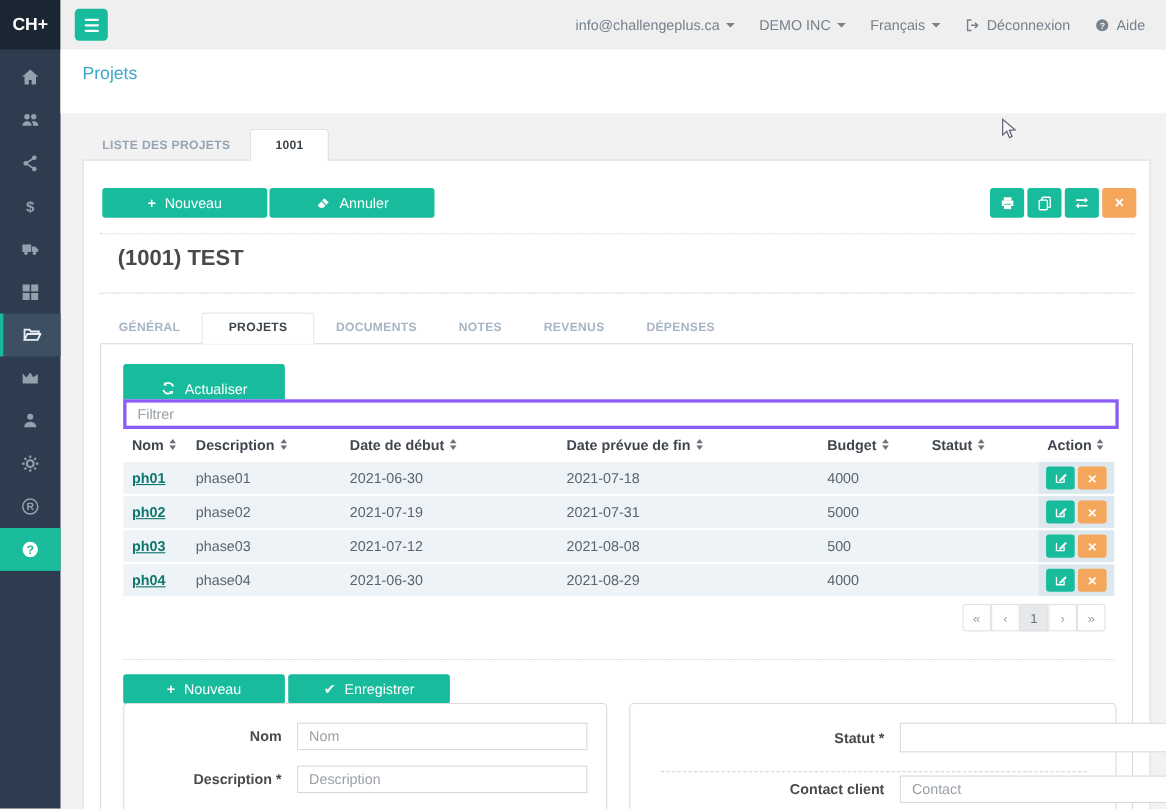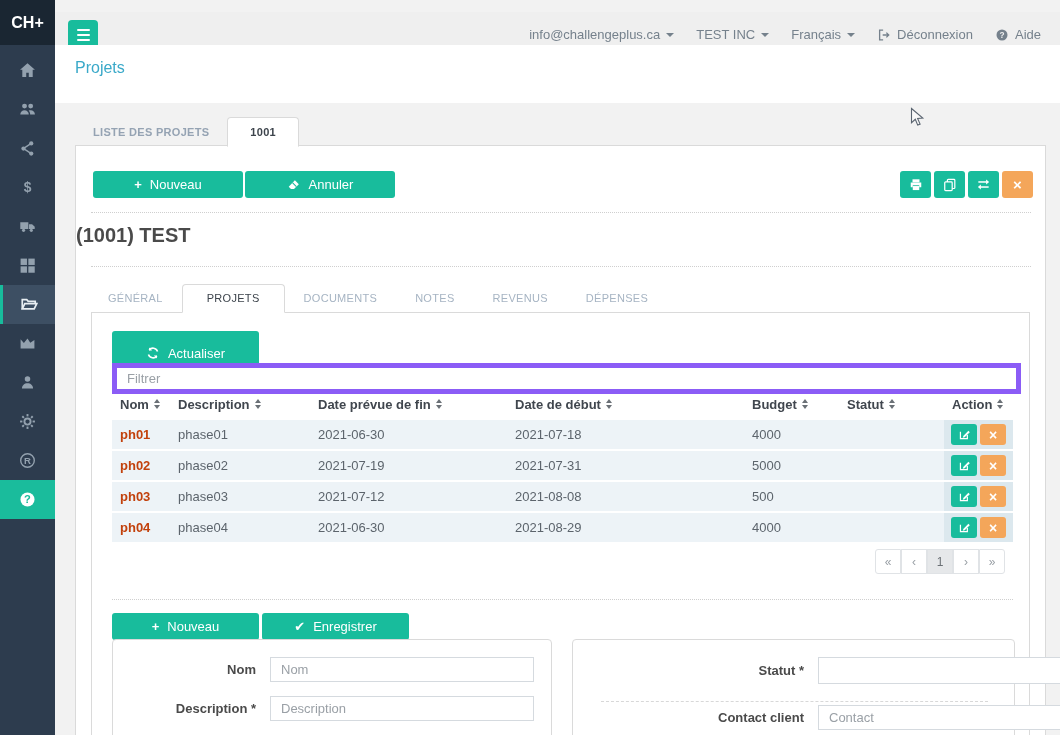--- a/index.html
+++ b/index.html
@@ -11,21 +11,21 @@
     display:flex;align-items:center;justify-content:center;}
   .nav{padding-top:6px;}
   .nav-item{height:39px;display:flex;align-items:center;justify-content:center;cursor:pointer;}
   .nav-item svg{width:17px;height:17px;}
   .nav-item.active{background:#3d4f63;border-left:3px solid #18bc9c;}
   .nav-item.green{background:#1abc9c;}
   .ic{fill:#93a1ae;stroke:none;}
   .ic-stroke{fill:none;stroke:#93a1ae;stroke-width:1.6;}
   .nav-item.active .ic-stroke{stroke:#e8eef2;}
   
-  .topbar{position:absolute;left:55px;top:0;width:1005px;height:45px;background:#efefef;margin-top:12px;}
+  .topbar{position:absolute;left:55px;top:0;width:1005px;height:45px;background:#efefef;}
   .burger{position:absolute;left:13px;top:8px;width:30px;height:29px;background:#18bc9c;
     border:none;border-radius:4px;display:flex;flex-direction:column;gap:3px;
     align-items:center;justify-content:center;cursor:pointer;}
   .burger span{display:block;width:13px;height:2px;background:#fff;border-radius:1px;}
   .topmenu{position:absolute;right:8px;top:0;height:45px;display:flex;align-items:center;
     color:#75818c;font-size:13px;}
   .topmenu .item{padding:0 11px;display:flex;align-items:center;gap:6px;cursor:pointer;white-space:nowrap;}
   .caret{width:0;height:0;border-left:4px solid transparent;border-right:4px solid transparent;
     border-top:4px solid #75818c;display:inline-block;margin-top:1px;}
   .topmenu svg{width:14px;height:14px;}
@@ -43,45 +43,45 @@
   .btn{background:#18bc9c;color:#fff;border:none;font-size:13px;display:flex;align-items:center;
     justify-content:center;gap:8px;cursor:pointer;border-radius:3px;}
   .btn.orange{background:#f4a65a;}
   .toolbar-left{position:absolute;left:17px;top:25px;display:flex;gap:2px;}
   .toolbar-left .btn{width:150px;height:27px;border-radius:3px;}
   .toolbar-right{position:absolute;right:12px;top:25px;display:flex;gap:3px;}
   .toolbar-right .btn{width:31px;height:27px;}
   .dotted{border:none;border-top:1px dotted #cfcfcf;margin:0;}
   .hr1{position:absolute;left:15px;right:14px;top:66px;}
   .hr2{position:absolute;left:15px;right:14px;top:120px;}
-  .proj-title{position:absolute;left:0;top:78px;font-size:20px;font-weight:bold;color:#4a4a4a;}
+  .proj-title{position:absolute;left:31px;top:78px;font-size:20px;font-weight:bold;color:#4a4a4a;}
   
   .subtabs{position:absolute;left:13px;top:138px;height:28px;display:flex;align-items:center;z-index:2;}
-  .stab{font-size:11px;font-weight:normal;color:#a6b4c3;padding:0 19px;letter-spacing:.3px;cursor:pointer;}
+  .stab{font-size:11px;font-weight:bold;color:#a6b4c3;padding:0 19px;letter-spacing:.3px;cursor:pointer;}
   .stab.active{background:#fff;border:1px solid #dadada;border-bottom:1px solid #fff;
     border-radius:4px 4px 0 0;color:#3d444c;height:27px;line-height:27px;padding:0 24px;}
   .inner-panel{position:absolute;left:15px;top:166px;width:937px;height:434px;background:#fff;
     border:1px solid #dadada;}
   .refresh-btn{position:absolute;left:20px;top:18px;width:147px;height:44px;}
-  .filter{position:absolute;left:20px;top:50px;width:879px;height:21px;border:5px solid #8b5cf6;
+  .filter{position:absolute;left:20px;top:50px;width:879px;height:21px;border:3px solid #8b5cf6;
     font-size:13px;padding:0 10px;color:#555;font-family:"Liberation Sans",sans-serif;}
   .filter::placeholder{color:#9aa0a6;}
   
   .table{position:absolute;left:20px;top:77px;width:901px;display:grid;
     grid-template-columns:58px 140px 197px 237px 95px 105px 69px;row-gap:2px;}
   .th{height:28px;display:flex;align-items:center;gap:5px;font-size:13px;font-weight:bold;
     color:#40464e;padding-left:8px;cursor:pointer;}
   .th.last{justify-content:flex-start;padding-right:4px;}
   .sort{display:inline-flex;flex-direction:column;gap:2px;}
   .sort i{display:block;width:0;height:0;border-left:3.5px solid transparent;border-right:3.5px solid transparent;}
   .sort .up{border-bottom:4px solid #6a7076;}
   .sort .dn{border-top:4px solid #6a7076;}
   .td{height:29px;background:#edf3f7;display:flex;align-items:center;font-size:13px;
     color:#5c646c;padding-left:8px;}
-  .td.name{font-weight:bold;color:#c2410c;}
+  .td.name{font-weight:bold;color:#0f766e;text-decoration:underline;}
   .td.action{background:#dce8ee;justify-content:center;gap:3px;padding-left:0;}
   .mini{width:26px;height:21px;border:none;border-radius:3px;display:flex;align-items:center;
     justify-content:center;cursor:pointer;color:#fff;}
   .mini.edit{background:#18bc9c;}
   .mini.del{background:#f4a65a;font-weight:bold;font-size:14px;}
   
   .pager{position:absolute;right:24px;top:236px;display:flex;}
   .pg{min-width:20px;height:23px;border:1px solid #e0e3e6;background:#fff;color:#9aa0a6;
     font-size:12px;display:flex;align-items:center;justify-content:center;cursor:pointer;padding:0 2px;}
   .pg.active{background:#e6e8ea;color:#6b7075;}
@@ -207,21 +207,21 @@
       <span></span>
         <span></span>
         <span></span>
     </button>
     <div class="topmenu">
       <div class="item">
         <span>info@challengeplus.ca</span>
           <span class="caret"></span>
       </div>
       <div class="item">
-        <span>TEST INC</span>
+        <span>DEMO INC</span>
           <span class="caret"></span>
       </div>
       <div class="item">
         <span>Français</span>
           <span class="caret"></span>
       </div>
       <div class="item">
         <svg viewBox="0 0 16 16">
           <path d="M7 2.5H3v11h4" fill="none" stroke="#75818c" stroke-width="1.5"></path>
           <path d="M6.5 8h6.5M10.7 5.3L13.4 8l-2.7 2.7" fill="none" stroke="#75818c" stroke-width="1.5"></path>
@@ -322,28 +322,28 @@
             </span>
           </div>
         <div class="th">
             <span>Description</span>
             <span class="sort">
               <i class="up"></i>
               <i class="dn"></i>
             </span>
           </div>
         <div class="th">
+            <span>Date de début</span>
+            <span class="sort">
+              <i class="up"></i>
+              <i class="dn"></i>
+            </span>
+          </div>
+        <div class="th">
             <span>Date prévue de fin</span>
-            <span class="sort">
-              <i class="up"></i>
-              <i class="dn"></i>
-            </span>
-          </div>
-        <div class="th">
-            <span>Date de début</span>
             <span class="sort">
               <i class="up"></i>
               <i class="dn"></i>
             </span>
           </div>
         <div class="th">
             <span>Budget</span>
             <span class="sort">
               <i class="up"></i>
               <i class="dn"></i>

